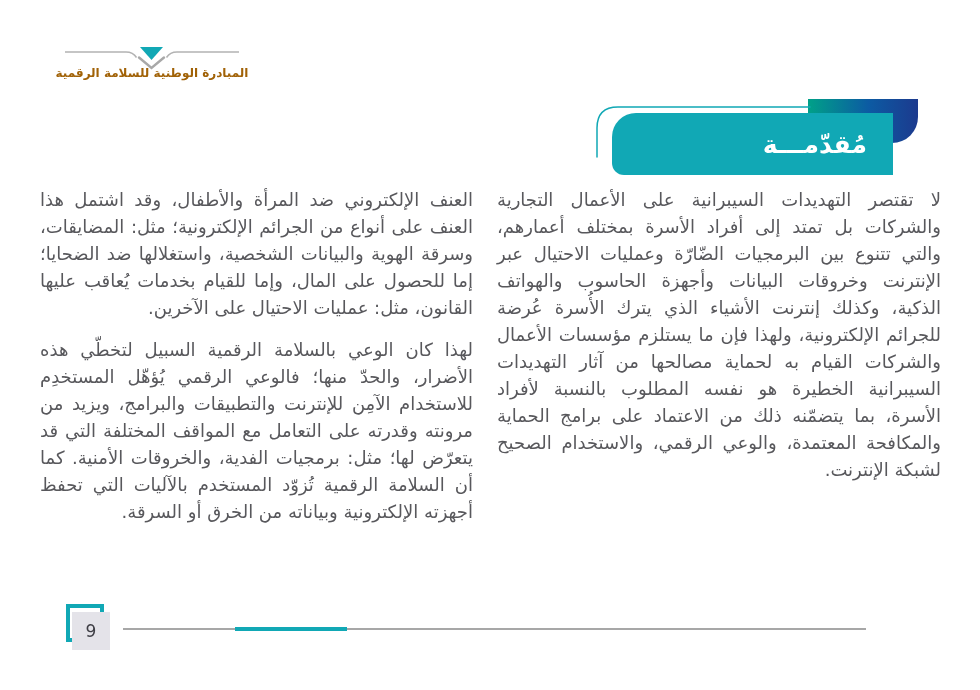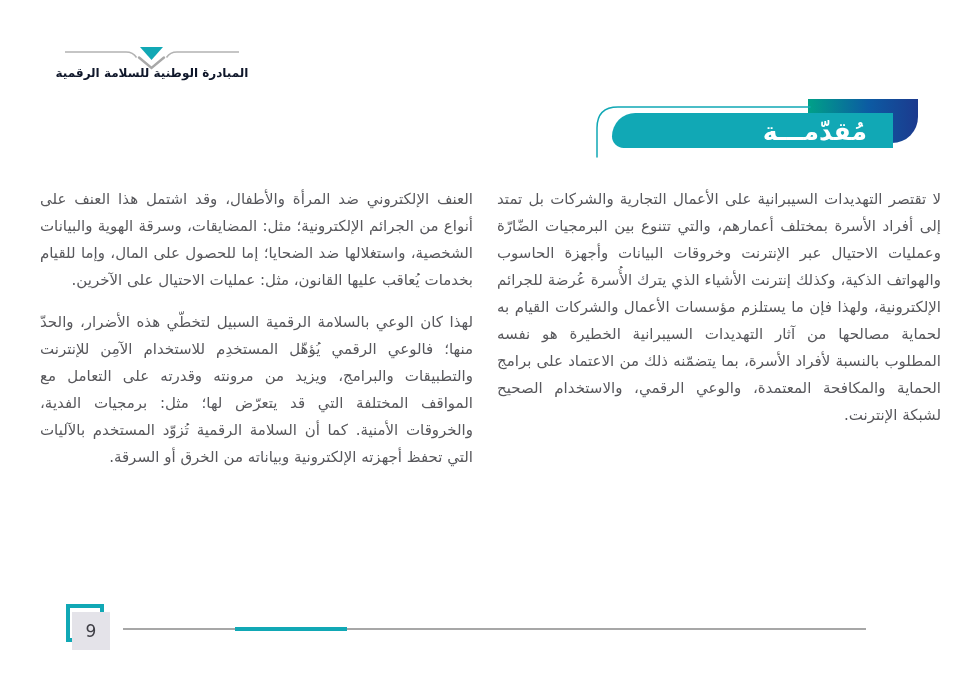--- a/index.html
+++ b/index.html
@@ -16,36 +16,36 @@
     overflow: hidden;
   }
 
   
   .logo-wrap { position: absolute; left: 52px; top: 42px; width: 200px; }
   .logo-svg { position: absolute; left: 8px; top: 2px; }
   .logo-text {
     position: absolute; left: 0; top: 24px; width: 200px;
     text-align: center;
     font-size: 12px; font-weight: bold;
-    color: #0f172a;
+    color: #a16207;
     direction: rtl;
     white-space: nowrap;
   }
 
   
   .banner-gradient {
     position: absolute; left: 808px; top: 99px;
     width: 110px; height: 44px;
     background: linear-gradient(90deg, #00a188 0%, #0c5ba3 55%, #1c3a8e 100%);
     border-radius: 0 0 26px 0;
   }
   .banner-outline { position: absolute; left: 590px; top: 100px; }
   .banner-main {
     position: absolute; left: 612px; top: 113px;
-    width: 281px; height: 35px;
+    width: 281px; height: 62px;
     background: #11a8b5;
     border-radius: 24px 0 0 12px;
   }
   .banner-title {
     position: absolute; right: 26px; top: 50%;
     transform: translateY(-50%);
     color: #ffffff;
     font-size: 25px; font-weight: bold;
     direction: rtl; white-space: nowrap;
   }
@@ -55,21 +55,21 @@
     position: absolute; top: 186px; left: 40px; right: 39px;
     direction: rtl;
     display: flex;
     gap: 24px;
   }
   .col { box-sizing: border-box; }
   .col-first  { flex: 0 0 444px; }
   .col-second { flex: 0 0 433px; }
   .col p {
     margin: 0 0 15px 0;
-    font-size: 15px;
+    font-size: 18px;
     line-height: 27px;
     color: #58585c;
     text-align: justify;
     text-justify: inter-word;
     direction: rtl;
   }
 
   
   .pn-outline {
     position: absolute; left: 66px; top: 604px;

